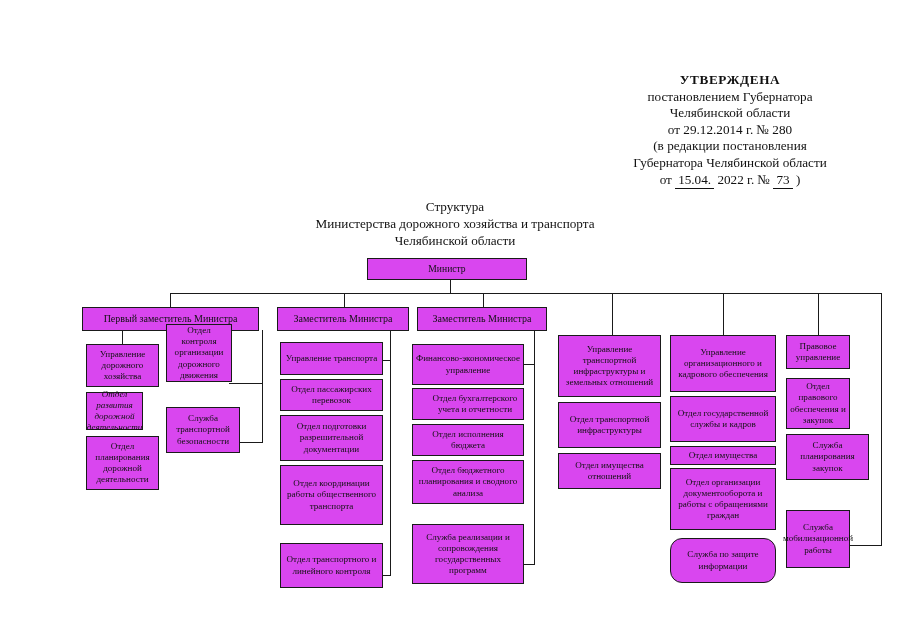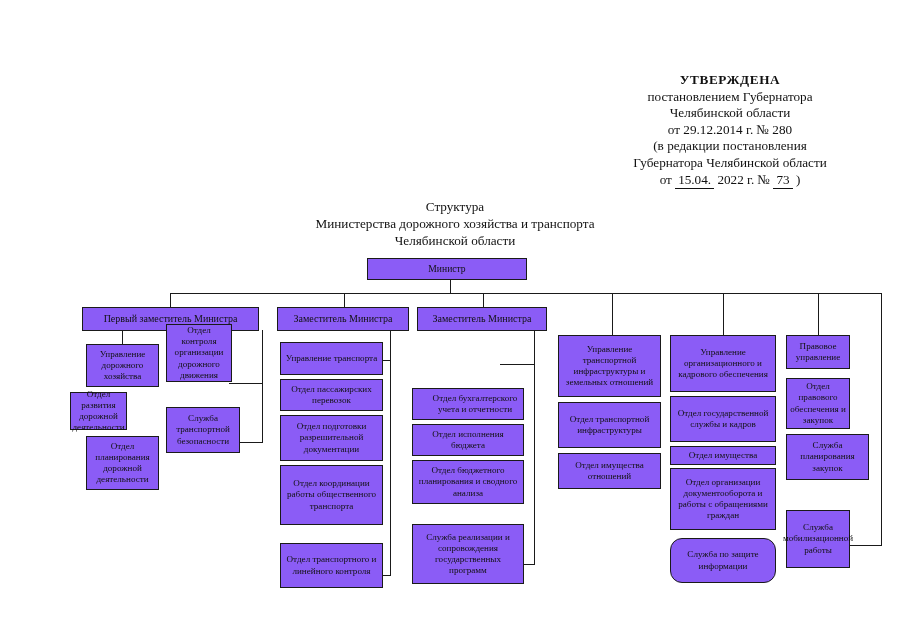--- a/index.html
+++ b/index.html
@@ -47,21 +47,21 @@
     text-align: center;
     font-size: 13.2px;
     line-height: 17px;
   }
 
   
   .node {
     position: absolute;
     box-sizing: border-box;
     border: 1px solid #1a1a1a;
-    background: #8b5cf6;
+    background: #d946ef;
     display: flex;
     align-items: center;
     justify-content: center;
     text-align: center;
     font-size: 9.1px;
     line-height: 11.2px;
     padding: 1px 2px;
     z-index: 2;
   }
   .node.top   { font-size: 9.6px; }
@@ -130,31 +130,32 @@
   <div class="ln lnv" style="left:881px; top:293px; height:252px;"></div>
   <div class="ln lnh" style="left:850px; top:545px; width:32px;"></div>
 
   <div class="node top" style="left:367px; top:258px; width:160px; height:22px;">Министр</div>
 
   <div class="node dep" style="left:82px; top:307px; width:177px; height:24px;">Первый заместитель Министра</div>
   <div class="node dep" style="left:277px; top:307px; width:132px; height:24px;">Заместитель Министра</div>
   <div class="node dep" style="left:417px; top:307px; width:130px; height:24px;">Заместитель Министра</div>
 
   <div class="node" style="left:86px; top:344px; width:73px; height:43px;">Управление дорожного хозяйства</div>
-  <div class="node" style="left:70px; top:392px; width:57px; height:38px;">Отдел развития дорожной деятельности</div>
+  <div class="node" style="left:86px; top:392px; width:57px; height:38px;font-style:italic;">Отдел развития дорожной деятельности</div>
   <div class="node" style="left:86px; top:436px; width:73px; height:54px;">Отдел планирования дорожной деятельности</div>
   <div class="node" style="left:166px; top:324px; width:66px; height:58px;">Отдел контроля организации дорожного движения</div>
   <div class="node" style="left:166px; top:407px; width:74px; height:46px;">Служба транспортной безопасности</div>
 
   <div class="node" style="left:280px; top:342px; width:103px; height:33px;">Управление транспорта</div>
   <div class="node" style="left:280px; top:379px; width:103px; height:32px;">Отдел пассажирских перевозок</div>
   <div class="node" style="left:280px; top:415px; width:103px; height:46px;">Отдел подготовки разрешительной документации</div>
   <div class="node" style="left:280px; top:465px; width:103px; height:60px;">Отдел координации работы общественного транспорта</div>
   <div class="node" style="left:280px; top:543px; width:103px; height:45px;">Отдел транспортного и линейного контроля</div>
 
+  <div class="node" style="left:412px; top:344px; width:112px; height:41px;">Финансово-экономическое управление</div>
   <div class="node" style="left:412px; top:388px; width:112px; height:32px;padding-left:16px;">Отдел бухгалтерского учета и отчетности</div>
   <div class="node" style="left:412px; top:424px; width:112px; height:32px;">Отдел исполнения бюджета</div>
   <div class="node" style="left:412px; top:460px; width:112px; height:44px;">Отдел бюджетного планирования и сводного анализа</div>
   <div class="node" style="left:412px; top:524px; width:112px; height:60px;">Служба реализации и сопровождения государственных программ</div>
 
   <div class="node" style="left:558px; top:335px; width:103px; height:62px;">Управление транспортной инфраструктуры и земельных отношений</div>
   <div class="node" style="left:558px; top:402px; width:103px; height:46px;">Отдел транспортной инфраструктуры</div>
   <div class="node" style="left:558px; top:453px; width:103px; height:36px;">Отдел имущества отношений</div>
 
   <div class="node" style="left:670px; top:335px; width:106px; height:57px;">Управление организационного и кадрового обеспечения</div>

